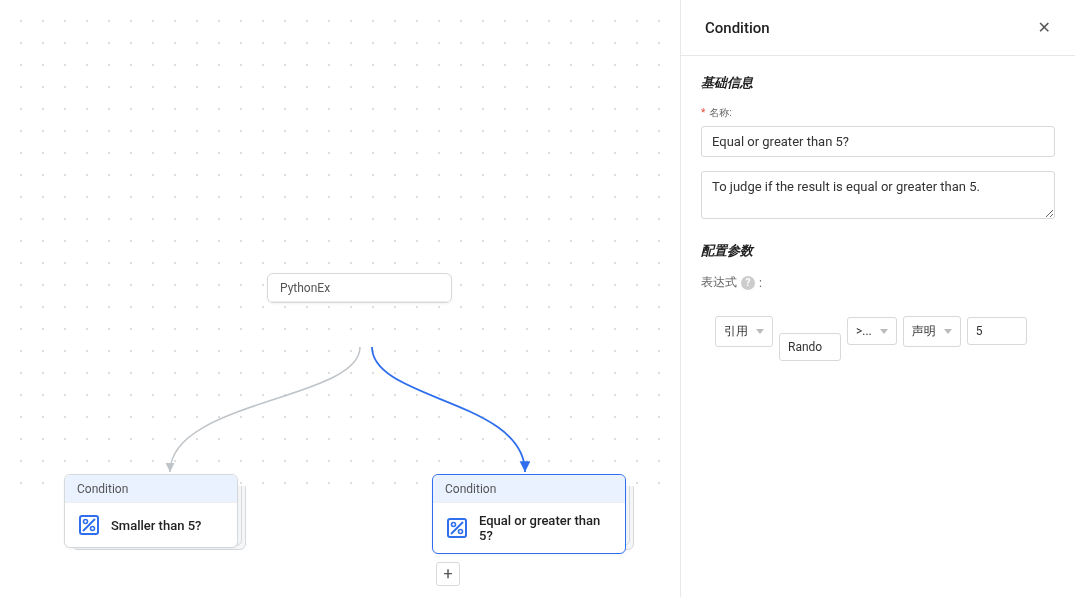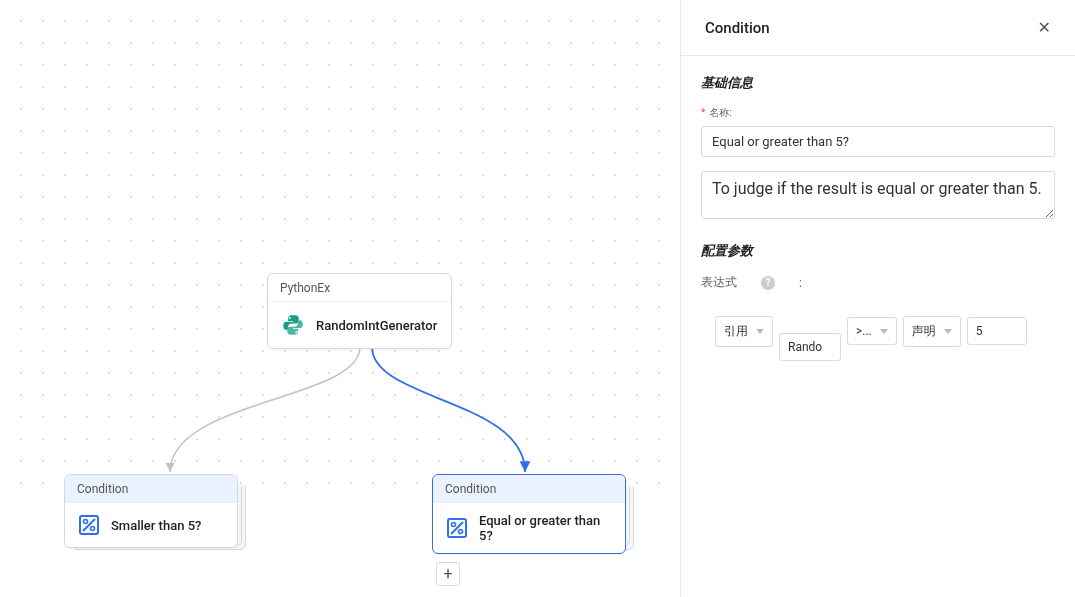--- a/index.html
+++ b/index.html
@@ -7,22 +7,22 @@
 .canvas{position:absolute;top:0;left:0;width:680px;height:486px;background-image:radial-gradient(circle,#ddd 1px,transparent 1px);background-size:22px 22px;background-position:10px 10px;background-color:#fff;}
 .panel{position:absolute;top:0;right:0;width:395px;height:597px;background:#fff;border-left:1px solid #e8e8e8;}
 .panel-header{display:flex;align-items:center;justify-content:space-between;padding:14px 20px 14px 24px;border-bottom:1px solid #e8e8e8;}
 .panel-title{font-size:15px;font-weight:500;color:#222;}
 .close-x{font-size:16px;color:#555;cursor:pointer;padding:4px;font-weight:400;}
 .panel-body{padding:18px 20px;}
 .section-h{font-size:13px;font-weight:600;color:#222;margin-bottom:14px;font-style:italic;}
 .field-label{font-size:10px;color:#666;margin-bottom:6px;}
 .req{color:#e74c3c;margin-right:4px;}
 .text-input{width:100%;border:1px solid #d9d9d9;border-radius:3px;padding:7px 10px;font-size:13px;color:#333;background:#fff;outline:none;margin-bottom:14px;font-family:inherit;}
-.textarea{width:100%;border:1px solid #d9d9d9;border-radius:3px;padding:7px 10px;font-size:16px;color:#333;background:#fff;outline:none;margin-bottom:20px;height:48px;resize:vertical;font-family:inherit;}
-.expr-label-row{display:flex;align-items:center;gap:24px;margin-bottom:10px;font-size:12px;color:#666;}
+.textarea{width:100%;border:1px solid #d9d9d9;border-radius:3px;padding:7px 10px;font-size:13px;color:#333;background:#fff;outline:none;margin-bottom:20px;height:48px;resize:vertical;font-family:inherit;}
+.expr-label-row{display:flex;align-items:center;gap:4px;margin-bottom:10px;font-size:12px;color:#666;}
 .help-ico{width:14px;height:14px;border-radius:50%;background:#ccc;color:#fff;font-size:10px;display:inline-flex;align-items:center;justify-content:center;font-weight:bold;}
 .expr-row{display:flex;gap:6px;align-items:center;padding-left:14px;}
 .sel{border:1px solid #d9d9d9;border-radius:3px;padding:6px 8px;font-size:12px;background:#fff;display:flex;align-items:center;gap:6px;cursor:pointer;color:#333;}
 .sel .caret{width:0;height:0;border-left:4px solid transparent;border-right:4px solid transparent;border-top:5px solid #bbb;margin-left:2px;}
 .sel.narrow{min-width:42px;}
 .sel.op{min-width:46px;}
 
 .node{position:absolute;background:#fff;border:1px solid #d6d9dc;border-radius:6px;box-shadow:0 1px 3px rgba(0,0,0,0.05);}
 .node.selected{border:1.5px solid #2f6fed;}
 .node-hdr{padding:7px 12px 6px;font-size:12px;color:#555;border-bottom:1px solid #eceef0;}
@@ -48,29 +48,20 @@
       <marker id="arrow-g" markerWidth="8" markerHeight="8" refX="6" refY="3" orient="auto">
         <path d="M0,0 L6,3 L0,6 Z" fill="#bfc4c9"></path>
       </marker>
     </defs>
     <path d="M360 347 C 360 400, 170 400, 170 472" stroke="#bfc4c9" stroke-width="1.5" fill="none" marker-end="url(#arrow-g)"></path>
     <path d="M372 347 C 372 400, 525 400, 525 472" stroke="#2f6fed" stroke-width="1.8" fill="none" marker-end="url(#arrow-b)"></path>
   </svg>
 
   <div class="node" style="left:267px;top:273px;width:185px;">
     <div class="node-hdr">PythonEx</div>
-    <div class="node-body">
-      <svg class="py-icon" viewBox="0 0 32 32">
-        <path d="M15 4c-4 0-5 2-5 4v3h6v1H8c-3 0-4 2-4 5s1 5 4 5h2v-4c0-2 2-4 4-4h6c2 0 3-1 3-3V8c0-2-1-4-5-4h-3z" fill="#16a085"></path>
-        <circle cx="12" cy="7.5" r="1.2" fill="#fff"></circle>
-        <path d="M17 28c4 0 5-2 5-4v-3h-6v-1h8c3 0 4-2 4-5s-1-5-4-5h-2v4c0 2-2 4-4 4h-6c-2 0-3 1-3 3v3c0 2 1 4 5 4h3z" fill="#4db8a4"></path>
-        <circle cx="20" cy="24.5" r="1.2" fill="#fff"></circle>
-      </svg>
-      <span>RandomIntGenerator</span>
-    </div>
   </div>
 
   <div class="cond-shadow s2" style="left:72px;top:482px;width:174px;height:68px;"></div>
   <div class="cond-shadow" style="left:68px;top:478px;width:174px;height:68px;"></div>
   <div class="node cond-stack" style="left:64px;top:474px;width:174px;">
     <div class="node-hdr">Condition</div>
     <div class="node-body">
       <svg class="cond-icon" viewBox="0 0 24 24">
         <rect x="3" y="3" width="18" height="18" rx="2" fill="none" stroke="#2f6fed" stroke-width="2"></rect>
         <line x1="6" y1="18" x2="18" y2="6" stroke="#2f6fed" stroke-width="2"></line>

